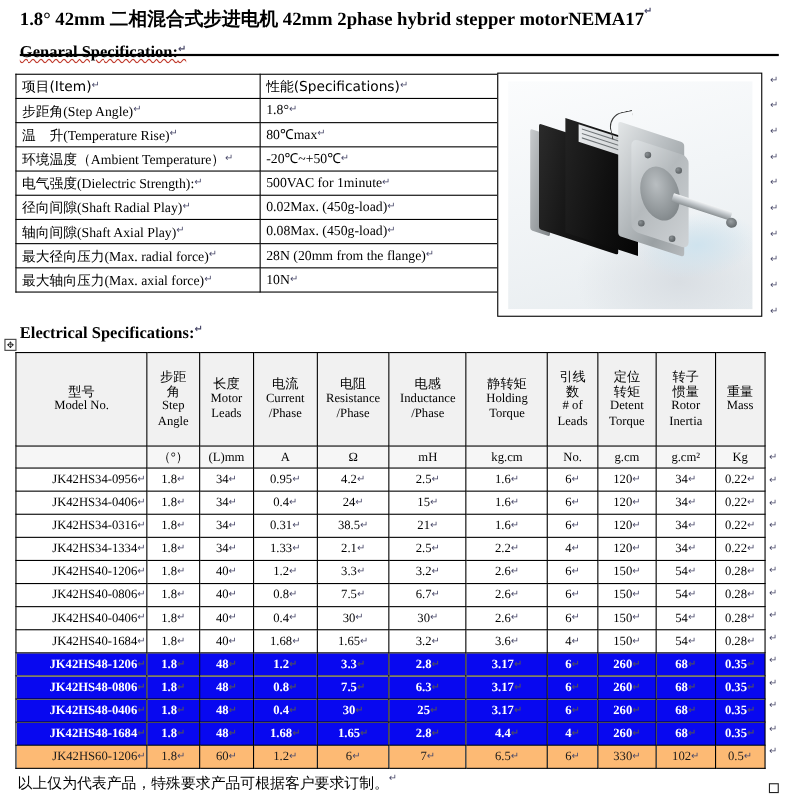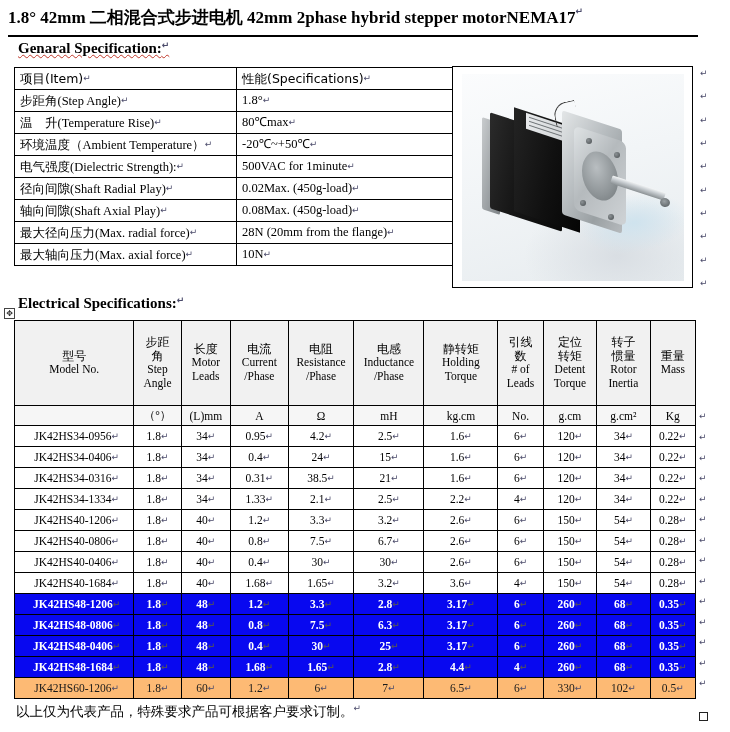--- a/index.html
+++ b/index.html
@@ -19,29 +19,29 @@
     position: relative;
     width: 730px;
     height: 732px;
     box-sizing: border-box;
     padding: 0;
   }
 
   
   .doc-title {
     position: absolute;
-    left: 8px;
+    left: 18px;
     top: 6px;
     width: 690px;
     font-size: 17px;
     font-weight: bold;
     letter-spacing: 0px;
     white-space: nowrap;
     border-bottom: 2px solid #000;
-    padding-bottom: 6px;
+    padding-bottom: 20px;
   }
   .pilcrow {
     font-family: "DejaVu Sans", sans-serif;
     font-size: 9px;
     color: #4a4a6a;
     vertical-align: top;
   }
 
   
   .section-heading {
@@ -260,21 +260,21 @@
     background: #f6f6f6;
     height: 19px;
     font-weight: normal;
     font-size: 11.5px;
   }
   #electrical-spec-table tbody td {
     height: 20px;
     line-height: 19px;
   }
   #electrical-spec-table tbody td.model {
-    text-align: center;
+    text-align: right;
     padding-left: 6px;
   }
   .hw { display:block; }
   .hw.cn {
     font-family: "DejaVu Sans", "Liberation Sans", sans-serif;
     font-size: 12px;
   }
   .hw.en { font-family: "Liberation Serif", serif; font-size: 11.5px; }
 
   tr.row-blue td {

